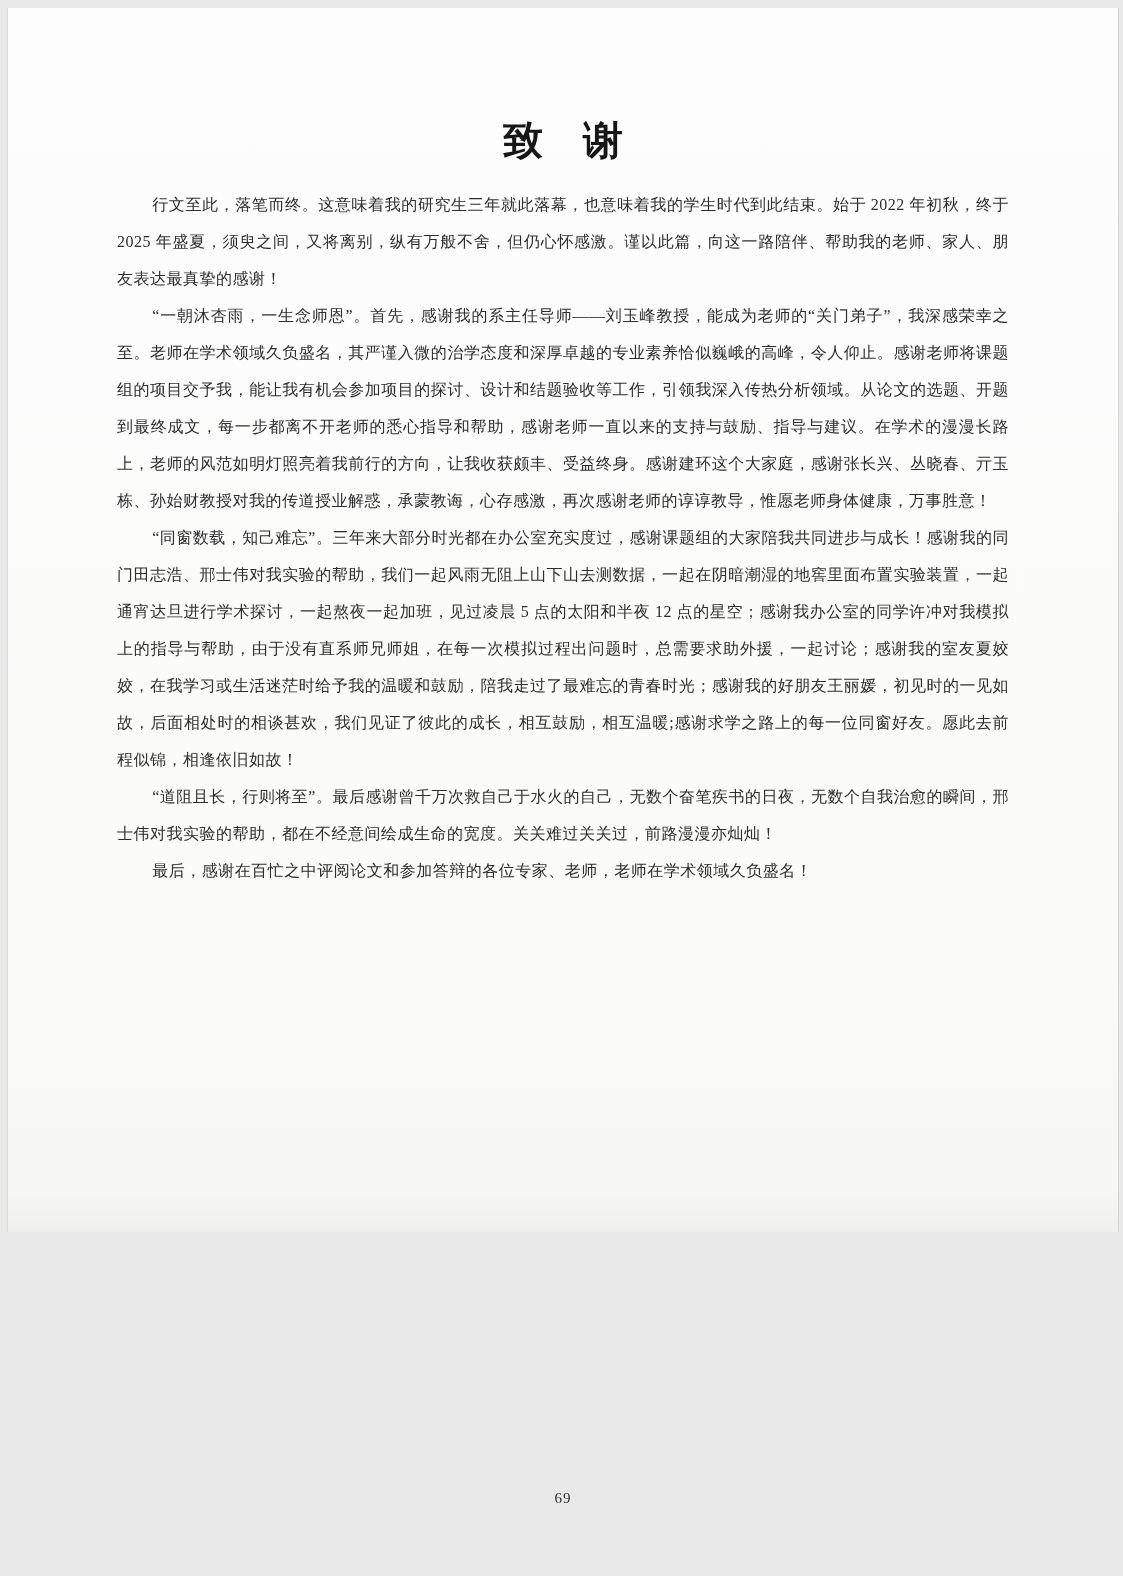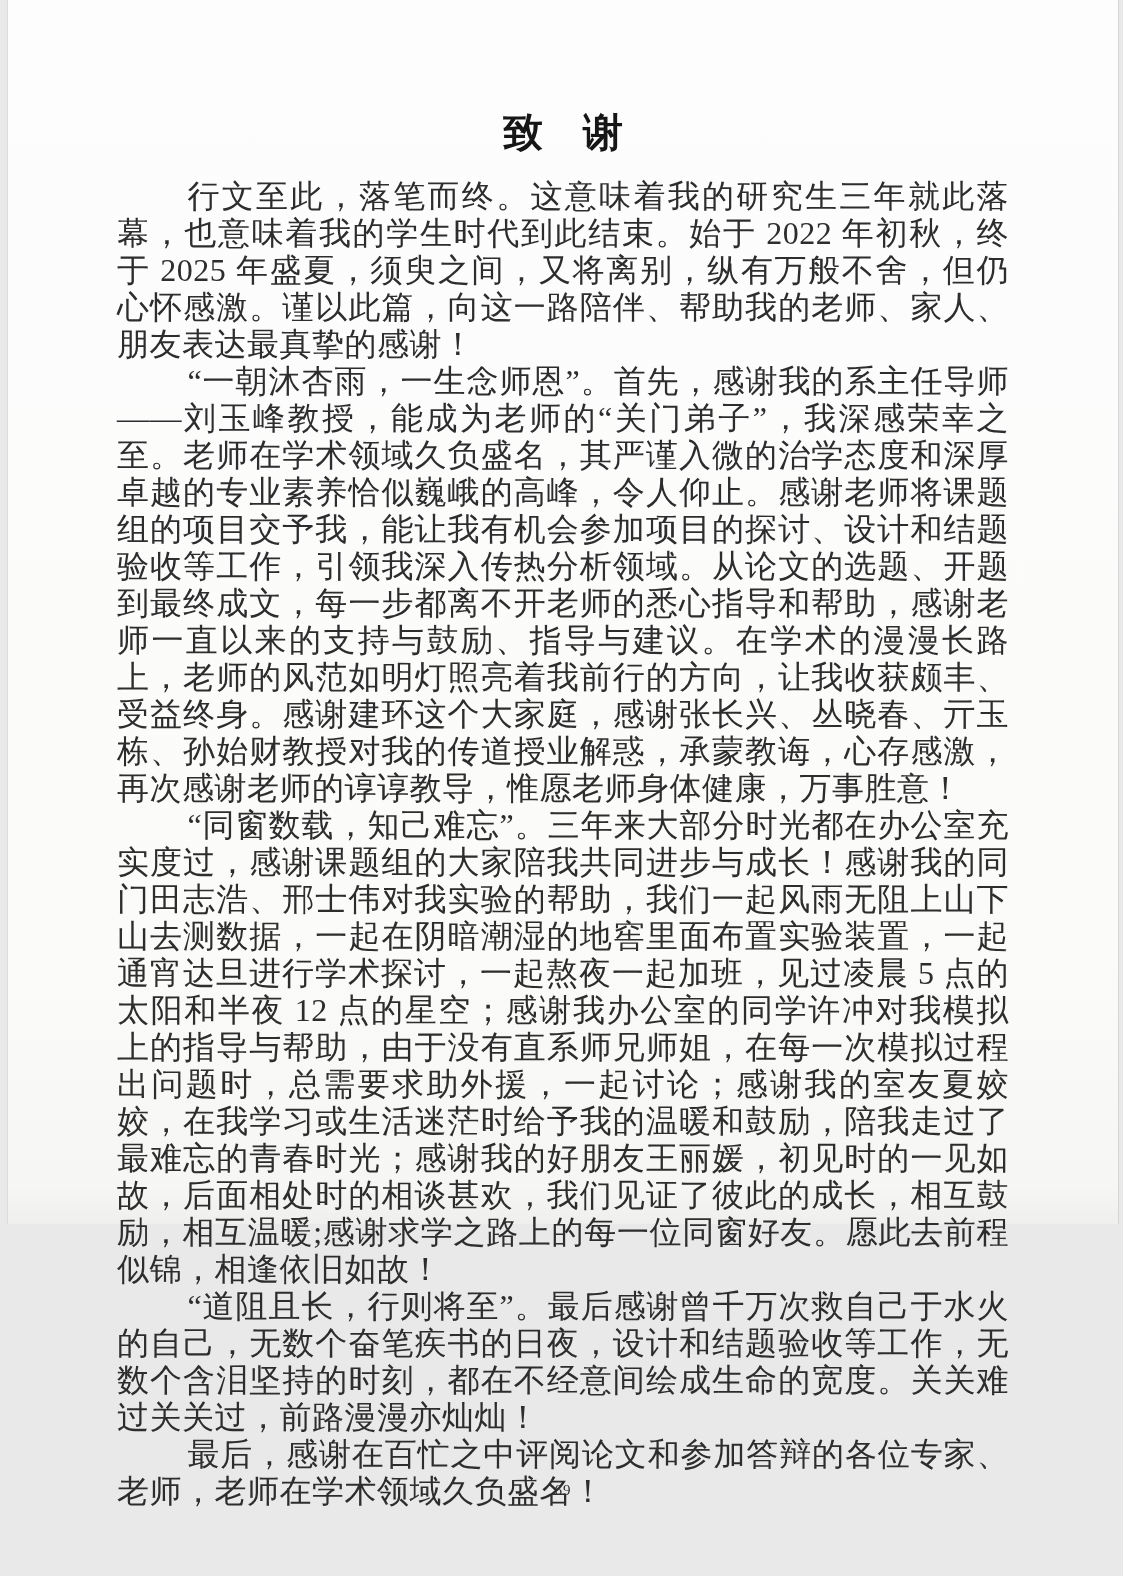--- a/index.html
+++ b/index.html
@@ -10,41 +10,41 @@
     width: 1123px;
     height: 1576px;
     background: #e9e9e9;
     font-family: "Liberation Serif", "DejaVu Serif", serif;
     overflow: hidden;
     position: relative;
   }
   .page {
     position: absolute;
     left: 7px;
-    top: 0;
+    top: 8px;
     width: 1112px;
     height: 1224px;
     background: linear-gradient(180deg, #fdfdfd 0%, #fbfbfa 78%, #f6f6f5 97%, #efefee 100%);
     border-left: 1px solid #dcdcdc;
     border-right: 1px solid #d6d6d6;
     box-sizing: border-box;
   }
   .title {
     margin: 0;
     padding-top: 108px;
     text-align: center;
     font-size: 40px;
     line-height: 50px;
     font-weight: bold;
     color: #161616;
   }
   .content {
     width: 892px;
     margin: 20px auto 0 auto;
-    font-size: 32px;
+    font-size: 16px;
     line-height: 37px;
     color: #2d2d2d;
     text-align: justify;
     text-justify: inter-ideograph;
     letter-spacing: 0.5px;
   }
   .para {
     margin: 0;
     padding: 0;
     text-indent: 2.2em;
@@ -63,18 +63,18 @@
 </head>
 <body>
 
 <div class="page">
   <h1 class="title">致　谢</h1>
 
   <div class="content">
     <p class="para">行文至此，落笔而终。这意味着我的研究生三年就此落幕，也意味着我的学生时代到此结束。始于 2022 年初秋，终于 2025 年盛夏，须臾之间，又将离别，纵有万般不舍，但仍心怀感激。谨以此篇，向这一路陪伴、帮助我的老师、家人、朋友表达最真挚的感谢！</p>
     <p class="para">“一朝沐杏雨，一生念师恩”。首先，感谢我的系主任导师——刘玉峰教授，能成为老师的“关门弟子”，我深感荣幸之至。老师在学术领域久负盛名，其严谨入微的治学态度和深厚卓越的专业素养恰似巍峨的高峰，令人仰止。感谢老师将课题组的项目交予我，能让我有机会参加项目的探讨、设计和结题验收等工作，引领我深入传热分析领域。从论文的选题、开题到最终成文，每一步都离不开老师的悉心指导和帮助，感谢老师一直以来的支持与鼓励、指导与建议。在学术的漫漫长路上，老师的风范如明灯照亮着我前行的方向，让我收获颇丰、受益终身。感谢建环这个大家庭，感谢张长兴、丛晓春、亓玉栋、孙始财教授对我的传道授业解惑，承蒙教诲，心存感激，再次感谢老师的谆谆教导，惟愿老师身体健康，万事胜意！</p>
     <p class="para">“同窗数载，知己难忘”。三年来大部分时光都在办公室充实度过，感谢课题组的大家陪我共同进步与成长！感谢我的同门田志浩、邢士伟对我实验的帮助，我们一起风雨无阻上山下山去测数据，一起在阴暗潮湿的地窖里面布置实验装置，一起通宵达旦进行学术探讨，一起熬夜一起加班，见过凌晨 5 点的太阳和半夜 12 点的星空；感谢我办公室的同学许冲对我模拟上的指导与帮助，由于没有直系师兄师姐，在每一次模拟过程出问题时，总需要求助外援，一起讨论；感谢我的室友夏姣姣，在我学习或生活迷茫时给予我的温暖和鼓励，陪我走过了最难忘的青春时光；感谢我的好朋友王丽媛，初见时的一见如故，后面相处时的相谈甚欢，我们见证了彼此的成长，相互鼓励，相互温暖;感谢求学之路上的每一位同窗好友。愿此去前程似锦，相逢依旧如故！</p>
-    <p class="para">“道阻且长，行则将至”。最后感谢曾千万次救自己于水火的自己，无数个奋笔疾书的日夜，设计和结题验收等工作，无数个含泪坚持的时刻，都在不经意间绘成生命的宽度。关关难过关关过，前路漫漫亦灿灿！</p>
+    <p class="para">“道阻且长，行则将至”。最后感谢曾千万次救自己于水火的自己，无数个奋笔疾书的日夜，无数个自我治愈的瞬间，邢士伟对我实验的帮助，都在不经意间绘成生命的宽度。关关难过关关过，前路漫漫亦灿灿！</p>
     <p class="para">最后，感谢在百忙之中评阅论文和参加答辩的各位专家、老师，老师在学术领域久负盛名！</p>
   </div>
 
   <div class="page-number">69</div>
 </div>
 
 </body></html>

